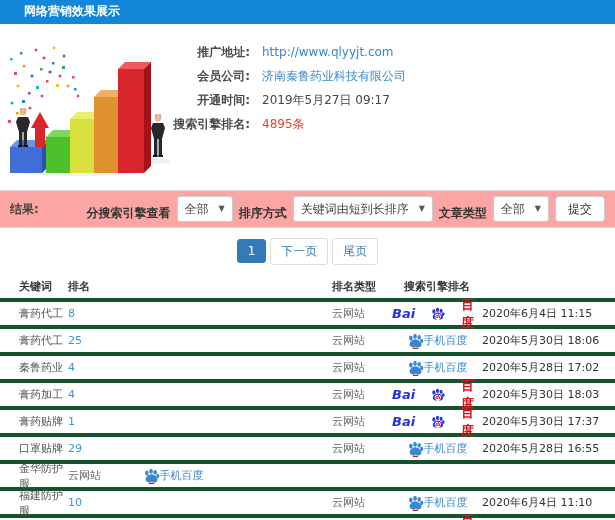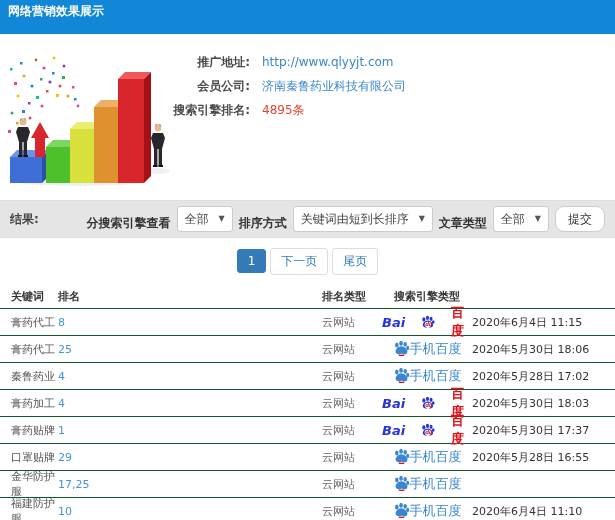--- a/index.html
+++ b/index.html
@@ -3,66 +3,66 @@
 <meta charset="utf-8">
 <style>
   :root{
     --header-bg:#1287d8; --link:#3a87c8; --rank-link:#4393d9;
     --highlight-red:#e8442e; --baidu-blue:#2632dc; --baidu-red:#de1218;
     --mobile-blue:#3a87d0; --active-page:#337ab7;
   }
   *{box-sizing:border-box;margin:0;padding:0}
   html,body{width:615px;height:520px;overflow:hidden;background:#fff;
     font-family:"DejaVu Sans","Liberation Sans",sans-serif;font-size:12px;color:#333}
-  .header{height:34px;background:var(--header-bg);color:#fff;font-weight:bold;
-    font-size:12px;line-height:22px;padding-left:8px}
+  .header{height:24px;background:var(--header-bg);color:#fff;font-weight:bold;
+    font-size:12px;line-height:22px;padding-left:24px}
   
   .info-section{position:relative;height:166px;background:#fff}
   .illus{position:absolute;left:2px;top:4px}
   .info-fields{position:absolute;left:158px;top:16px;width:450px}
   .info-row{display:flex;align-items:center;height:24px}
   .info-label{width:92px;text-align:right;font-weight:bold;color:#4a4a4a}
   .info-value{margin-left:12px}
   .v-link{color:var(--link)}
   .v-plain{color:#444}
   .v-red{color:var(--highlight-red)}
   
-  .filter-band{height:38px;background:#e5e5e5;border-top:1px solid #ddd;
+  .filter-band{height:38px;background:#fca5a5;border-top:1px solid #ddd;
     border-bottom:1px solid #ddd;display:flex;align-items:center;padding:0 10px}
   .result-label{font-weight:bold;color:#444}
   .filter-controls{margin-left:auto;display:flex;align-items:flex-end;gap:6px}
   .flabel{font-weight:bold;color:#333}
   .select{background:#fff;border:1px solid #ccc;border-radius:3px;height:26px;
     display:flex;align-items:center;padding:0 7px;gap:10px;color:#444;cursor:pointer}
   .caret{color:#555;font-size:8px;line-height:1}
-  .submit-btn{background:#fff;border:1px solid #ccc;border-radius:9px;height:26px;
+  .submit-btn{background:#fff;border:1px solid #ccc;border-radius:4px;height:26px;
     padding:0 12px;color:#333;font-size:12px;cursor:pointer}
   
   .pager{height:46px;display:flex;align-items:center;justify-content:center;gap:4px}
   .page-btn{text-align:center;padding:4px 10px;border:1px solid #ddd;border-radius:3px;
     color:var(--active-page);background:#fff;cursor:pointer;font-size:12px}
   .page-btn.active{background:var(--active-page);border-color:var(--active-page);color:#fff}
   
   .thead,.trow{display:flex;align-items:center;width:615px}
   .thead{height:24px;font-weight:bold;font-size:11px;color:#333}
-  .trow{height:27px;border-top:1px solid #14532d;font-size:11px}
-  .c1{width:58px;padding-left:11px}
+  .trow{height:27px;border-top:4px solid #14532d;font-size:11px}
+  .c1{width:68px;padding-left:19px}
   .c2{width:264px}
   .c3{width:60px}
   .c4{width:90px;display:flex;justify-content:center;align-items:center}
   .c5{flex:1}
   .kw{color:#555}
   .rank{color:var(--rank-link);cursor:pointer}
   .rtype{color:#666}
   .date{color:#333}
   
   .bd{display:inline-flex;align-items:center;gap:16px;font-weight:bold;font-size:13px}
   .bd .bai{color:var(--baidu-blue);font-style:italic}
   .bd .cn{color:var(--baidu-red)}
-  .mb{display:inline-flex;gap:0;color:var(--mobile-blue);font-size:13px}
+  .mb{display:inline-flex;align-items:center;gap:0;color:var(--mobile-blue);font-size:11px}
 </style>
 </head>
 <body>
 
 <div class="header">网络营销效果展示</div>
 
 <div class="info-section">
   <svg class="illus" width="170" height="150" viewBox="0 0 170 150">
 
     <ellipse cx="78" cy="143" rx="66" ry="5" fill="#eef1f4"></ellipse>
@@ -152,20 +152,24 @@
   <div class="info-fields">
     <div class="info-row">
       <span class="info-label">推广地址:</span>
       <span class="info-value v-link">http://www.qlyyjt.com</span>
     </div>
     <div class="info-row">
       <span class="info-label">会员公司:</span>
       <span class="info-value v-link">济南秦鲁药业科技有限公司</span>
     </div>
     <div class="info-row">
+      <span class="info-label">开通时间:</span>
+      <span class="info-value v-plain">2019年5月27日 09:17</span>
+    </div>
+    <div class="info-row">
       <span class="info-label">搜索引擎排名:</span>
       <span class="info-value v-red">4895条</span>
     </div>
   </div>
 </div>
 
 <div class="filter-band">
   <span class="result-label">结果:</span>
   <div class="filter-controls">
     <span class="flabel">分搜索引擎查看</span>
@@ -191,21 +195,21 @@
   <span class="page-btn active">1</span>
   <span class="page-btn">下一页</span>
   <span class="page-btn">尾页</span>
 </div>
 
 <div>
   <div class="thead">
     <div class="c1">关键词</div>
     <div class="c2">排名</div>
     <div class="c3">排名类型</div>
-    <div class="c4">搜索引擎类型</div>
+    <div class="c4">搜索引擎排名</div>
   </div>
   <div>
   <div class="trow">
     <div class="c1 kw">膏药代工</div>
     <div class="c2"><span class="rank">8</span></div>
     <div class="c3 rtype">云网站</div>
     <div class="c4">
           <span class="bd">
             <span class="bai">Bai</span>
             <svg width="17" height="16" viewBox="0 0 24 24">
@@ -334,21 +338,20 @@
               <rect x="8" y="22" width="8" height="2" fill="#de1218"></rect>
             </svg>
             <span>手机百度</span>
           </span>
         </div>
     <div class="c5 date">2020年5月28日 16:55</div>
   </div>
 
   <div class="trow">
     <div class="c1 kw">金华防护服</div>
-    <div class="c2"><span class="rank">17,25</span></div>
     <div class="c3 rtype">云网站</div>
     <div class="c4">
           <span class="mb">
             <svg width="17" height="16" viewBox="0 0 24 24">
               <g fill="#3a87d0">
                 <ellipse cx="5" cy="7.5" rx="2.7" ry="3.8"></ellipse>
                 <ellipse cx="11.3" cy="4.8" rx="2.7" ry="3.8"></ellipse>
                 <ellipse cx="17.5" cy="6.5" rx="2.6" ry="3.6"></ellipse>
                 <ellipse cx="21.3" cy="12" rx="2.3" ry="3.2"></ellipse>
                 <path d="M11.5 9.2c-4.2.2-8.6 4.4-8.4 8.2.15 2.8 2.6 4.3 5.2 4.2 2-.06 2.7-.9 3.9-.9 1.2 0 2 .9 4 .9 2.6 0 4.8-1.6 4.8-4.4 0-3.8-5.3-8.2-9.5-8z"></path>

